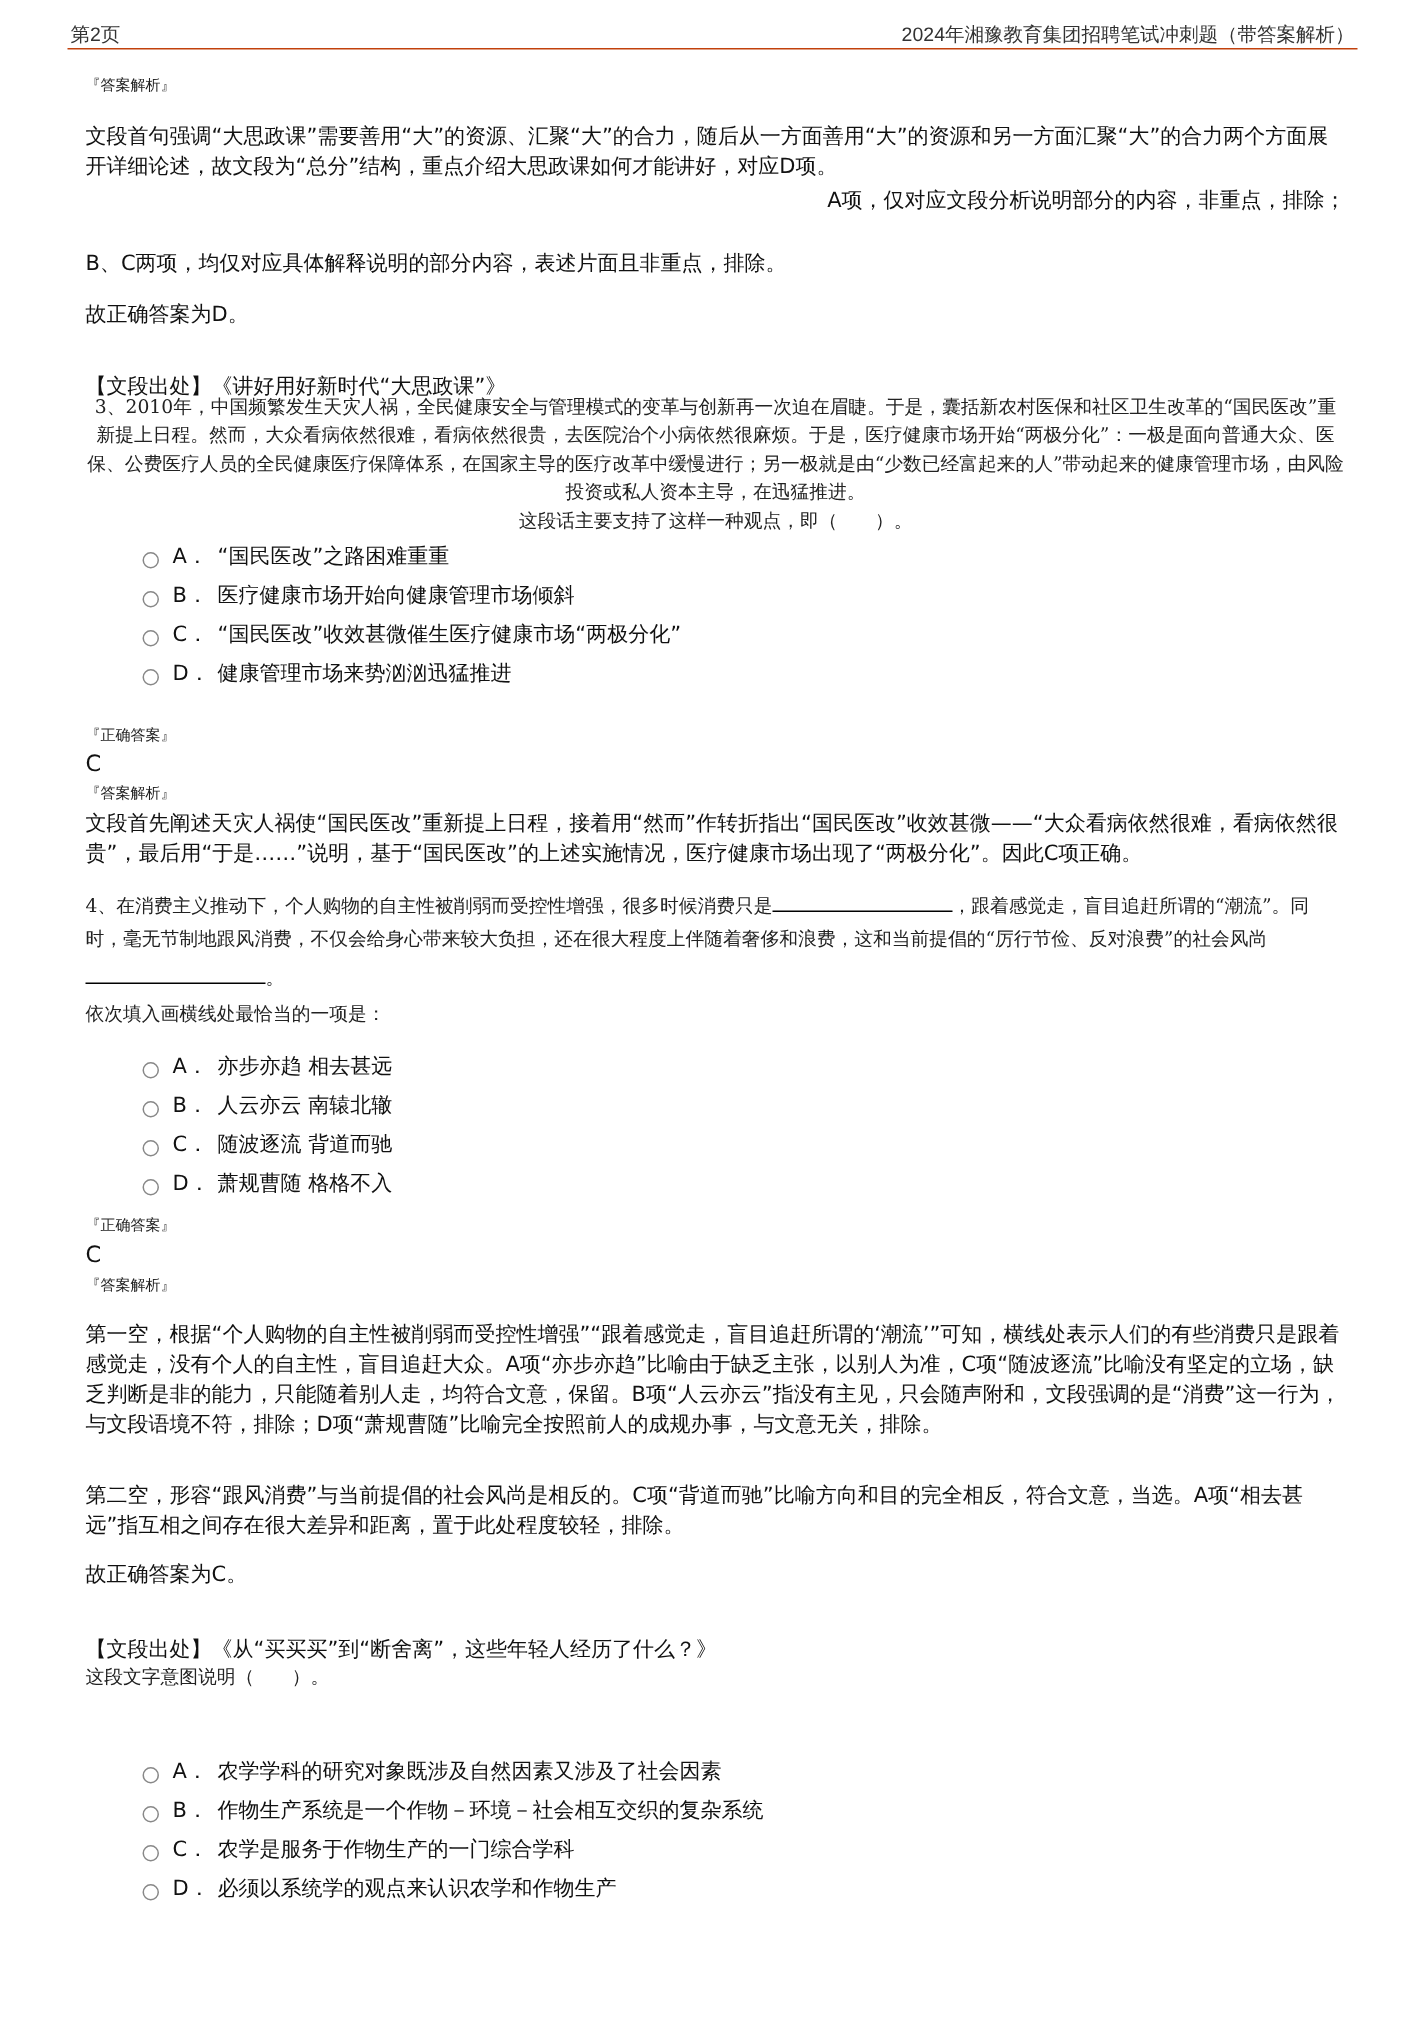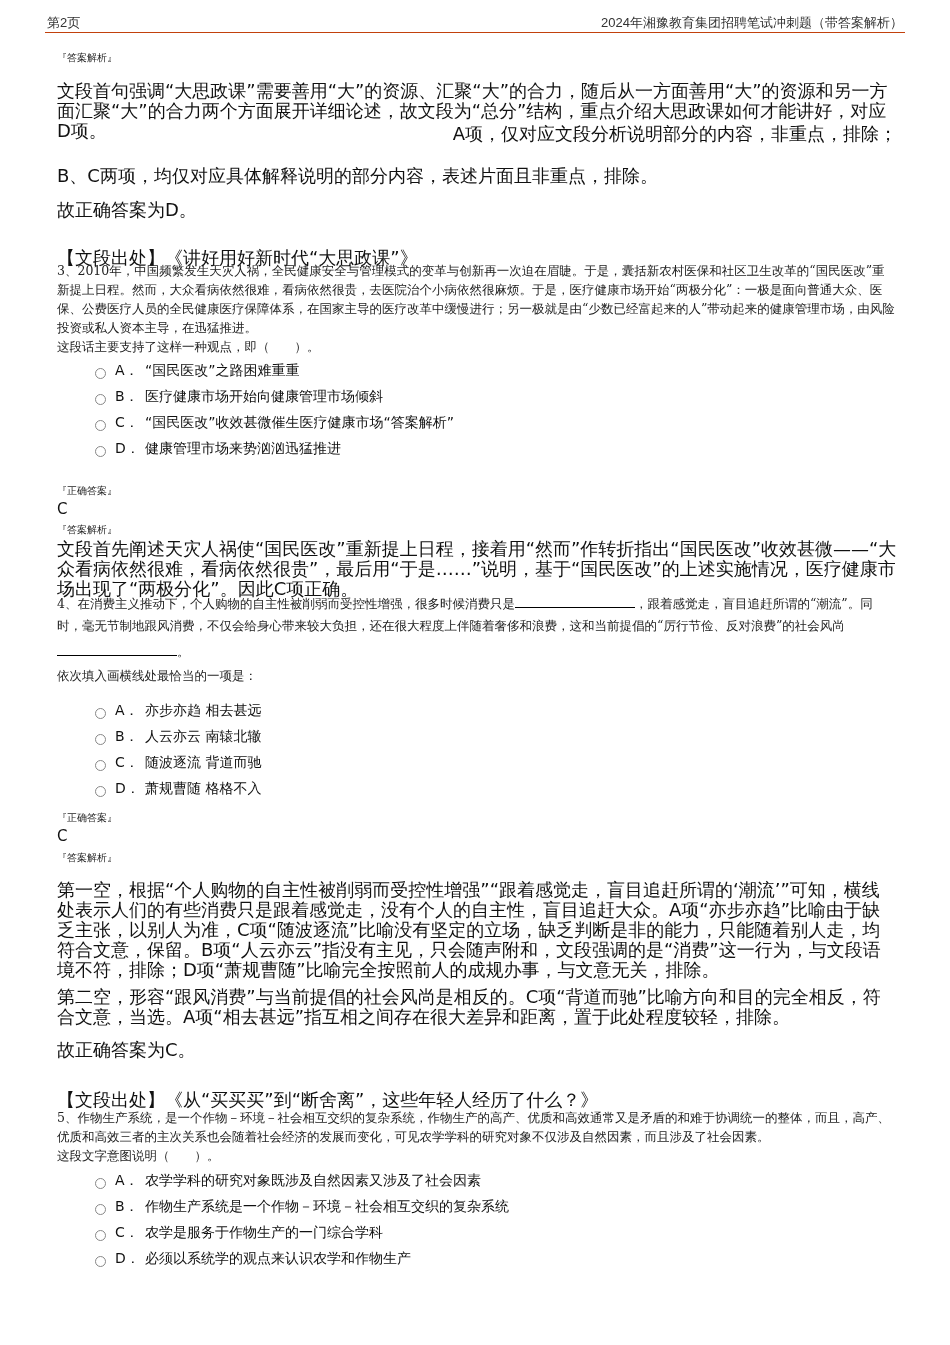--- a/index.html
+++ b/index.html
@@ -8,21 +8,21 @@
   .header { position: absolute; left: 45px; right: 45px; top: 10px; height: 22px;
             border-bottom: 1px solid #c2410c; font-size: 13px; color: #333;
             font-family: "Liberation Sans", sans-serif; }
   .header .left { position: absolute; left: 2px; top: 4px; }
   .header .right { position: absolute; right: 2px; top: 4px; }
   .footer { position: absolute; left: 45px; right: 45px; top: 1384px; height: 22px;
             border-top: 1px solid #aaa; font-size: 13px; color: #333;
             font-family: "Liberation Sans", sans-serif; }
   .footer .left { position: absolute; left: 2px; top: 3px; }
   .footer .right { position: absolute; right: 2px; top: 3px; }
-  .blk { position: absolute; left: 57px; width: 840px; font-size: 18px; line-height: 20px; }
+  .blk { position: absolute; left: 57px; width: 840px; font-size: 14px; line-height: 20px; }
   .small { font-size: 12.5px; line-height: 19px; color: #222; font-family: "DejaVu Serif", serif; }
   .lbl { font-size: 10px; color: #222; }
   .opts { position: absolute; left: 95px; }
   .opt { height: 26px; display: flex; align-items: center; font-size: 14px; }
   .radio { width: 9px; height: 9px; border: 1px solid #888; border-radius: 50%;
            margin-right: 9px; margin-top: 4px; background: #fff; }
   .opt .letter { width: 30px; font-family: "DejaVu Sans", sans-serif; }
   .blank { display: inline-block; width: 120px; border-bottom: 1px solid #000; height: 14px; vertical-align: baseline; }
 </style>
 </head>
@@ -33,39 +33,39 @@
   <span class="right">2024年湘豫教育集团招聘笔试冲刺题（带答案解析）</span>
 </div>
 
 <div class="blk lbl" style="top:48px;">『答案解析』</div>
 <div class="blk" style="top:81px;">文段首句强调“大思政课”需要善用“大”的资源、汇聚“大”的合力，随后从一方面善用“大”的资源和另一方面汇聚“大”的合力两个方面展开详细论述，故文段为“总分”结构，重点介绍大思政课如何才能讲好，对应D项。</div>
 <div class="blk" style="top:124px;text-align:right;">A项，仅对应文段分析说明部分的内容，非重点，排除；</div>
 <div class="blk" style="top:166px;">B、C两项，均仅对应具体解释说明的部分内容，表述片面且非重点，排除。</div>
 <div class="blk" style="top:200px;">故正确答案为D。</div>
 <div class="blk" style="top:248px;">【文段出处】《讲好用好新时代“大思政课”》</div>
 
-<div class="blk small" style="top:261px; left:57px;">
+<div class="blk small" style="top:261px; left:57px;text-align:center;">
   <div>3、2010年，中国频繁发生天灾人祸，全民健康安全与管理模式的变革与创新再一次迫在眉睫。于是，囊括新农村医保和社区卫生改革的“国民医改”重新提上日程。然而，大众看病依然很难，看病依然很贵，去医院治个小病依然很麻烦。于是，医疗健康市场开始“两极分化”：一极是面向普通大众、医保、公费医疗人员的全民健康医疗保障体系，在国家主导的医疗改革中缓慢进行；另一极就是由“少数已经富起来的人”带动起来的健康管理市场，由风险投资或私人资本主导，在迅猛推进。</div>
   <div>这段话主要支持了这样一种观点，即（　　）。</div>
 </div>
 <div class="opts" style="top:358px;">
   <div class="opt">
       <span class="radio"></span>
       <span class="letter">A．</span>
       <span>“国民医改”之路困难重重</span>
     </div>
   <div class="opt">
       <span class="radio"></span>
       <span class="letter">B．</span>
       <span>医疗健康市场开始向健康管理市场倾斜</span>
     </div>
   <div class="opt">
       <span class="radio"></span>
       <span class="letter">C．</span>
-      <span>“国民医改”收效甚微催生医疗健康市场“答案解析”</span>
+      <span>“国民医改”收效甚微催生医疗健康市场“两极分化”</span>
     </div>
   <div class="opt">
       <span class="radio"></span>
       <span class="letter">D．</span>
       <span>健康管理市场来势汹汹迅猛推进</span>
     </div>
 </div>
 <div class="blk lbl" style="top:481px;">『正确答案』</div>
 <div class="blk" style="top:499px; font-size:15px;">C</div>
 <div class="blk lbl" style="top:520px;">『答案解析』</div>
@@ -99,21 +99,20 @@
 </div>
 <div class="blk lbl" style="top:808px;">『正确答案』</div>
 <div class="blk" style="top:826px; font-size:15px;">C</div>
 <div class="blk lbl" style="top:848px;">『答案解析』</div>
 <div class="blk" style="top:880px;">第一空，根据“个人购物的自主性被削弱而受控性增强”“跟着感觉走，盲目追赶所谓的‘潮流’”可知，横线处表示人们的有些消费只是跟着感觉走，没有个人的自主性，盲目追赶大众。A项“亦步亦趋”比喻由于缺乏主张，以别人为准，C项“随波逐流”比喻没有坚定的立场，缺乏判断是非的能力，只能随着别人走，均符合文意，保留。B项“人云亦云”指没有主见，只会随声附和，文段强调的是“消费”这一行为，与文段语境不符，排除；D项“萧规曹随”比喻完全按照前人的成规办事，与文意无关，排除。</div>
 <div class="blk" style="top:987px;">第二空，形容“跟风消费”与当前提倡的社会风尚是相反的。C项“背道而驰”比喻方向和目的完全相反，符合文意，当选。A项“相去甚远”指互相之间存在很大差异和距离，置于此处程度较轻，排除。</div>
 <div class="blk" style="top:1040px;">故正确答案为C。</div>
 <div class="blk" style="top:1090px;">【文段出处】《从“买买买”到“断舍离”，这些年轻人经历了什么？》</div>
 
 <div class="blk small" style="top:1108px;">
-  <div>5、作物生产系统，是一个作物－环境－社会相互交织的复杂系统，作物生产的高产、优质和高效通常又是矛盾的和难于协调统一的整体，而且，高产、优质和高效三者的主次关系也会随着社会经济的发展而变化，可见农学学科的研究对象不仅涉及自然因素，而且涉及了社会因素。</div>
   <div>这段文字意图说明（　　）。</div>
 </div>
 <div class="opts" style="top:1168px;">
   <div class="opt">
       <span class="radio"></span>
       <span class="letter">A．</span>
       <span>农学学科的研究对象既涉及自然因素又涉及了社会因素</span>
     </div>
   <div class="opt">
       <span class="radio"></span>

